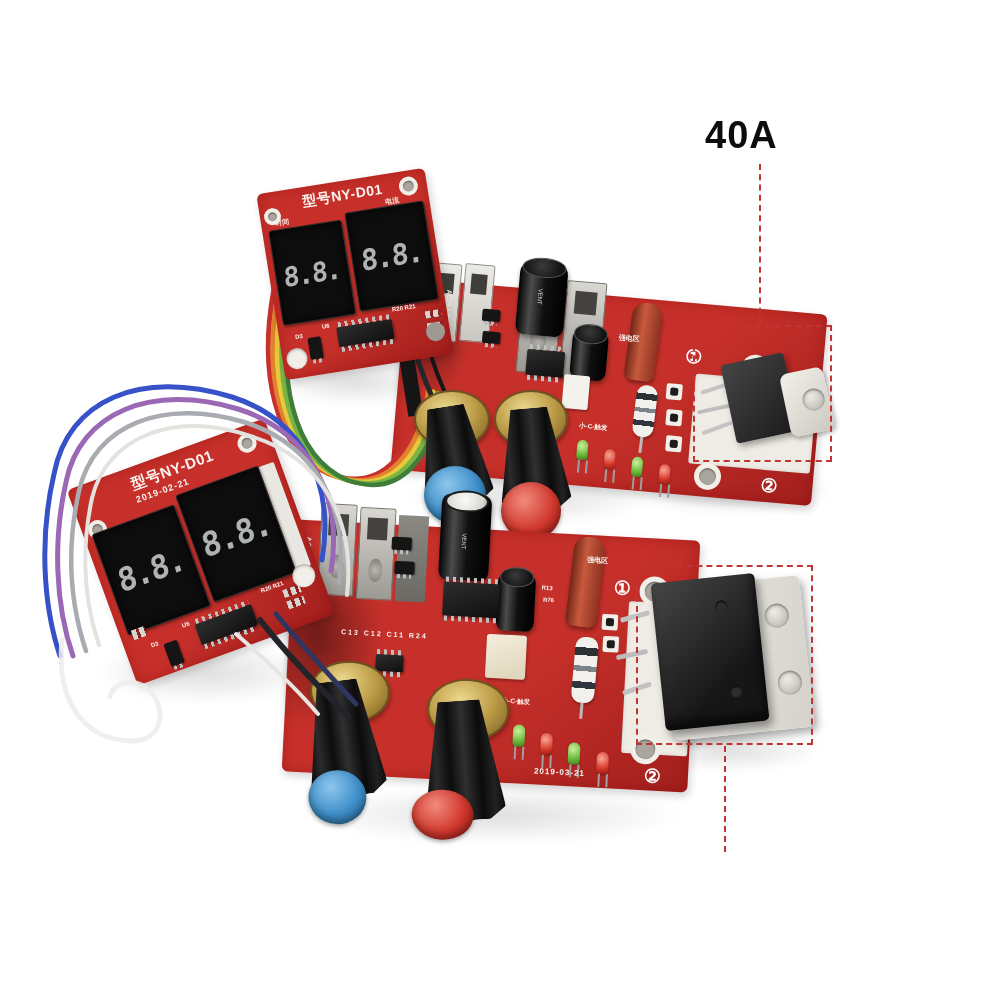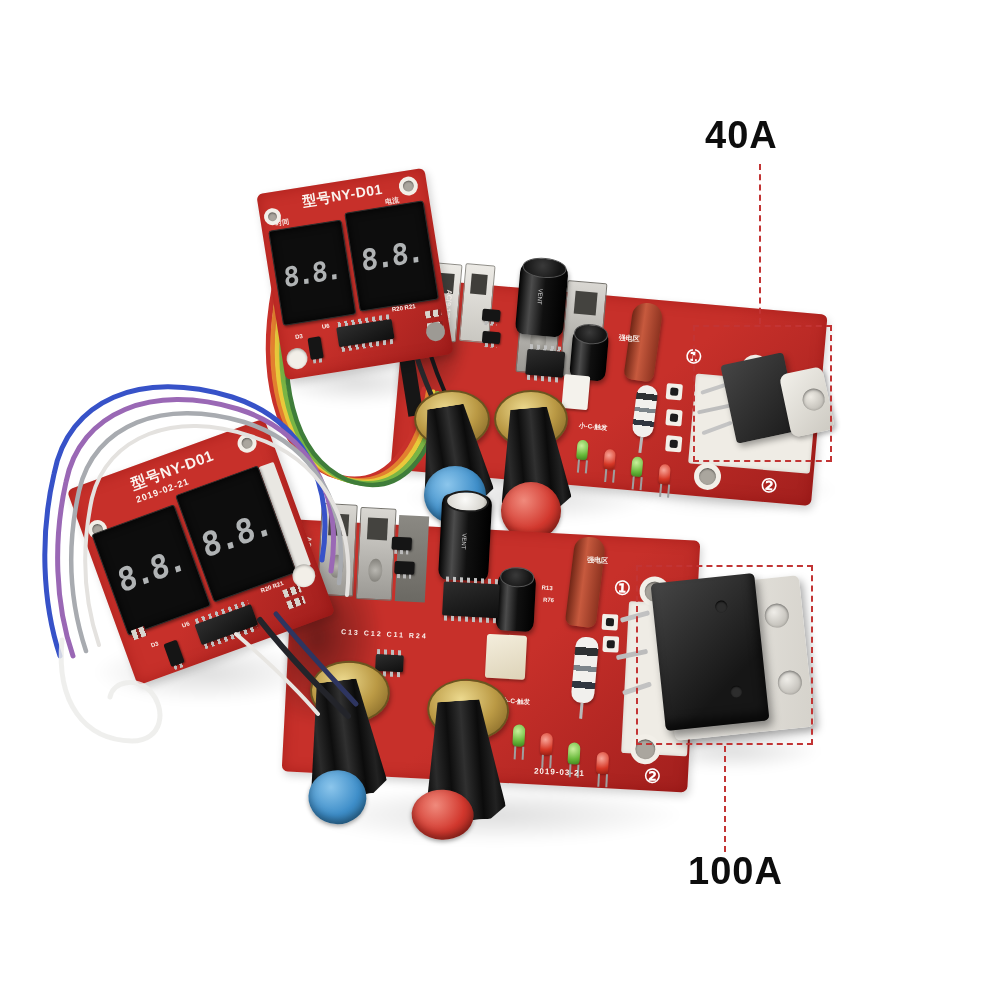--- a/index.html
+++ b/index.html
@@ -310,15 +310,14 @@
       <path d="M 347,595 C 356,514 317,456 250,436 C 176,410 107,436 92,498 C 81,550 83,598 99,645" stroke="#e4e2df" stroke-width="4"></path>
       <path d="M 62,640 C 56,702 84,740 132,741 C 163,741 167,709 150,691 C 137,677 113,681 110,697" stroke="#ececea" stroke-width="5" opacity=".85"></path>
     </g>
   </svg>
 
   <div class="annot-label" style="left:705px;top:114px;">40A</div>
   <div class="annot-line" style="left:759px;top:164px;height:160px;"></div>
   <div class="annot-box" style="left:693px;top:325px;width:139px;height:137px;"></div>
   <div class="annot-box" style="left:636px;top:565px;width:177px;height:180px;"></div>
   <div class="annot-line" style="left:724px;top:746px;height:106px;"></div>
-  <div class="annot-label" style="left:688px;top:850px;">100A</div>
 
 </div>
 
 </body></html>

